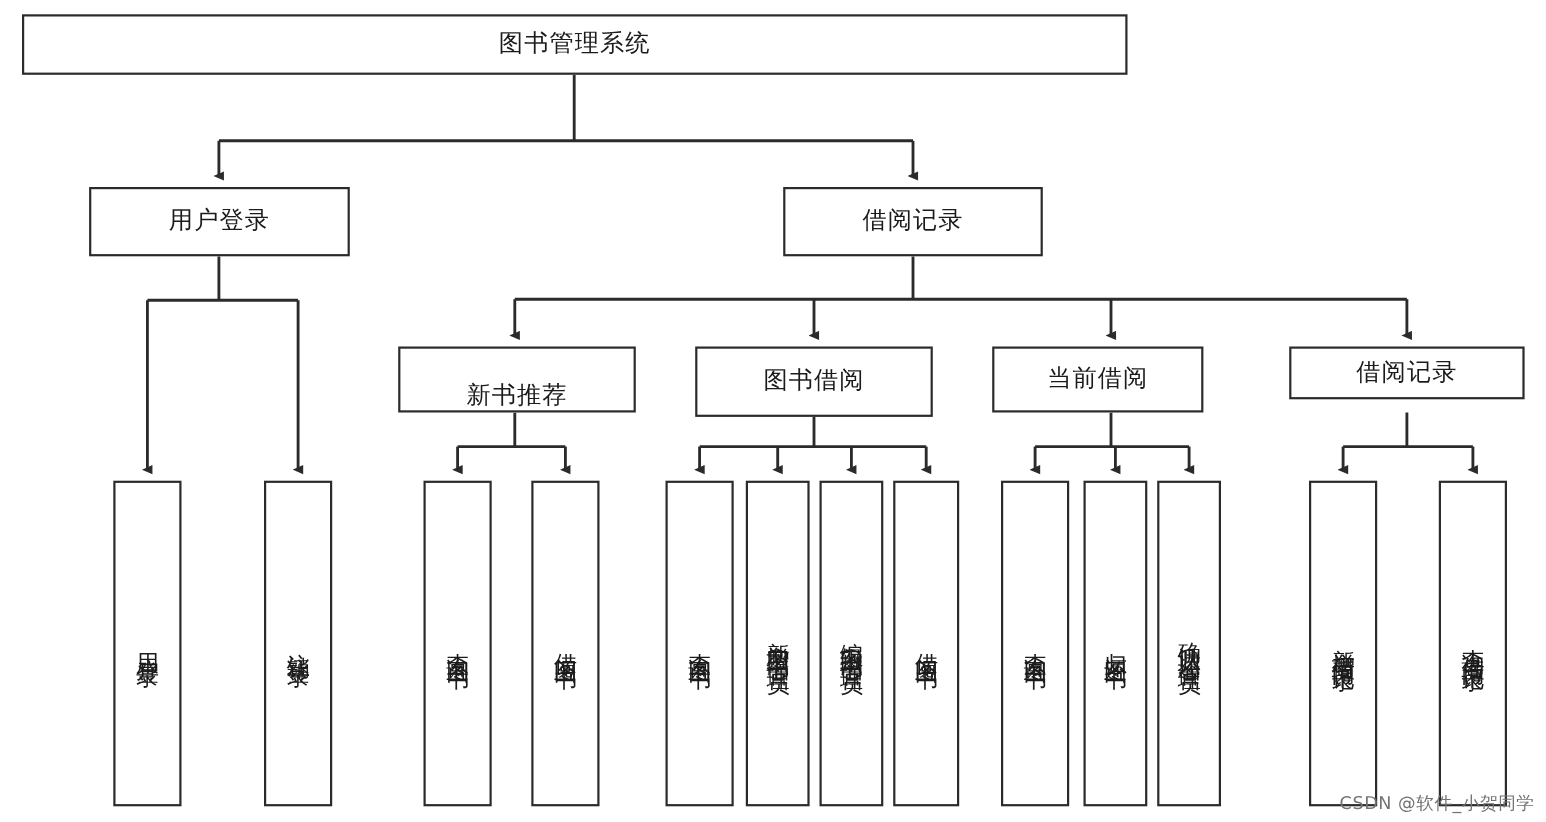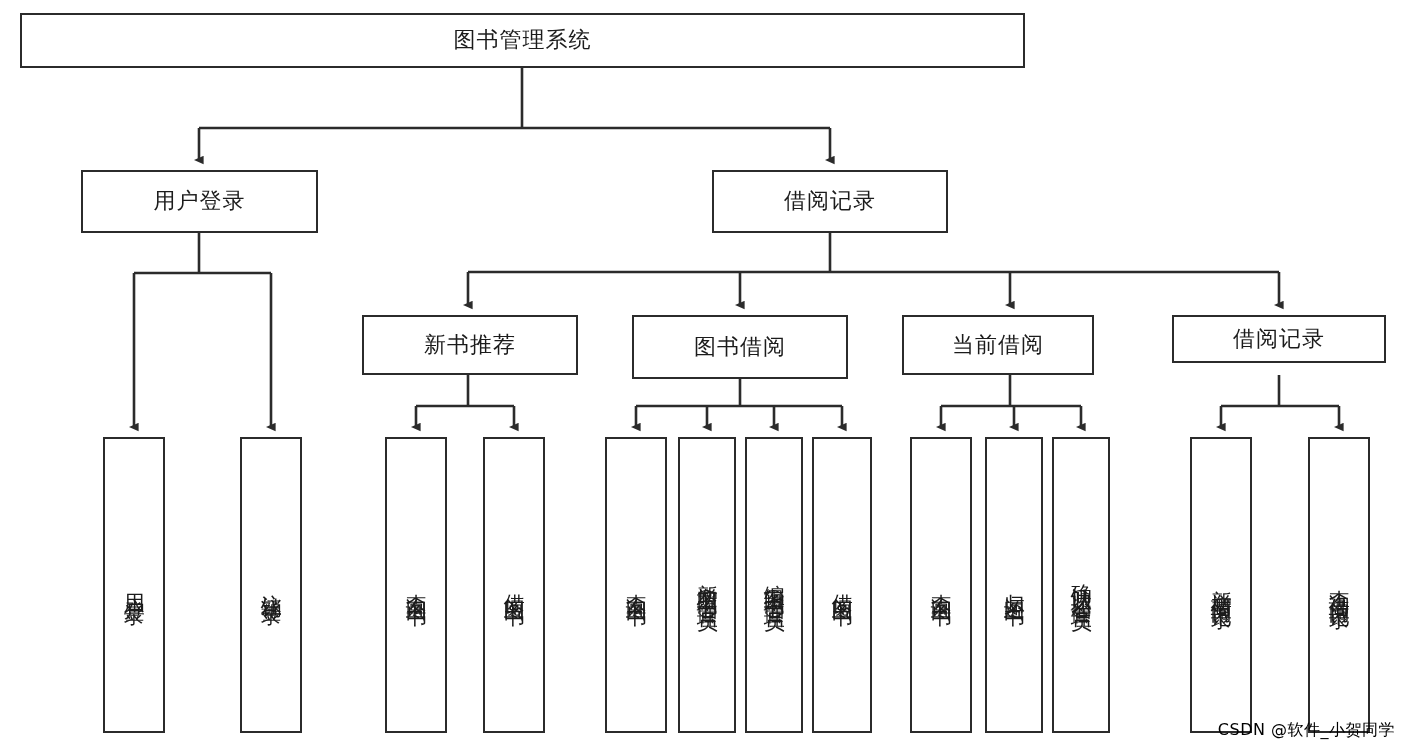--- a/index.html
+++ b/index.html
@@ -50,21 +50,21 @@
   .node.vert .vlabel {
     writing-mode: vertical-rl;
     text-orientation: upright;
     display: block;
   }
   .watermark {
     position: absolute;
     right: 10px;
     bottom: 6px;
     font-size: 16px;
-    color: #000000;
+    color: #737373;
     letter-spacing: 0.5px;
     white-space: nowrap;
     user-select: none;
   }
 </style>
 </head>
 <body>
 
 <div id="canvas">
 
@@ -124,21 +124,21 @@
 
   <div id="level2-host">
       <div class="node horiz" style="left: 81px; top: 170px; width: 237px; height: 63px;">
         <span>用户登录</span>
       </div>
       <div class="node horiz" style="left: 712px; top: 170px; width: 236px; height: 63px;">
         <span>借阅记录</span>
       </div>
     </div>
   <div id="level3-host">
-      <div class="node horiz" style="left: 362px; top: 315px; width: 216px; height: 60px;">
+      <div class="node horiz" style="left: 362px; top: 315px; width: 216px; height: 60px; align-items: flex-end;">
         <span>新书推荐</span>
       </div>
       <div class="node horiz" style="left: 632px; top: 315px; width: 216px; height: 64px; align-items: center;">
         <span>图书借阅</span>
       </div>
       <div class="node horiz" style="left: 902px; top: 315px; width: 192px; height: 60px;">
         <span>当前借阅</span>
       </div>
       <div class="node horiz" style="left: 1172px; top: 315px; width: 214px; height: 48px;">
         <span>借阅记录</span>

